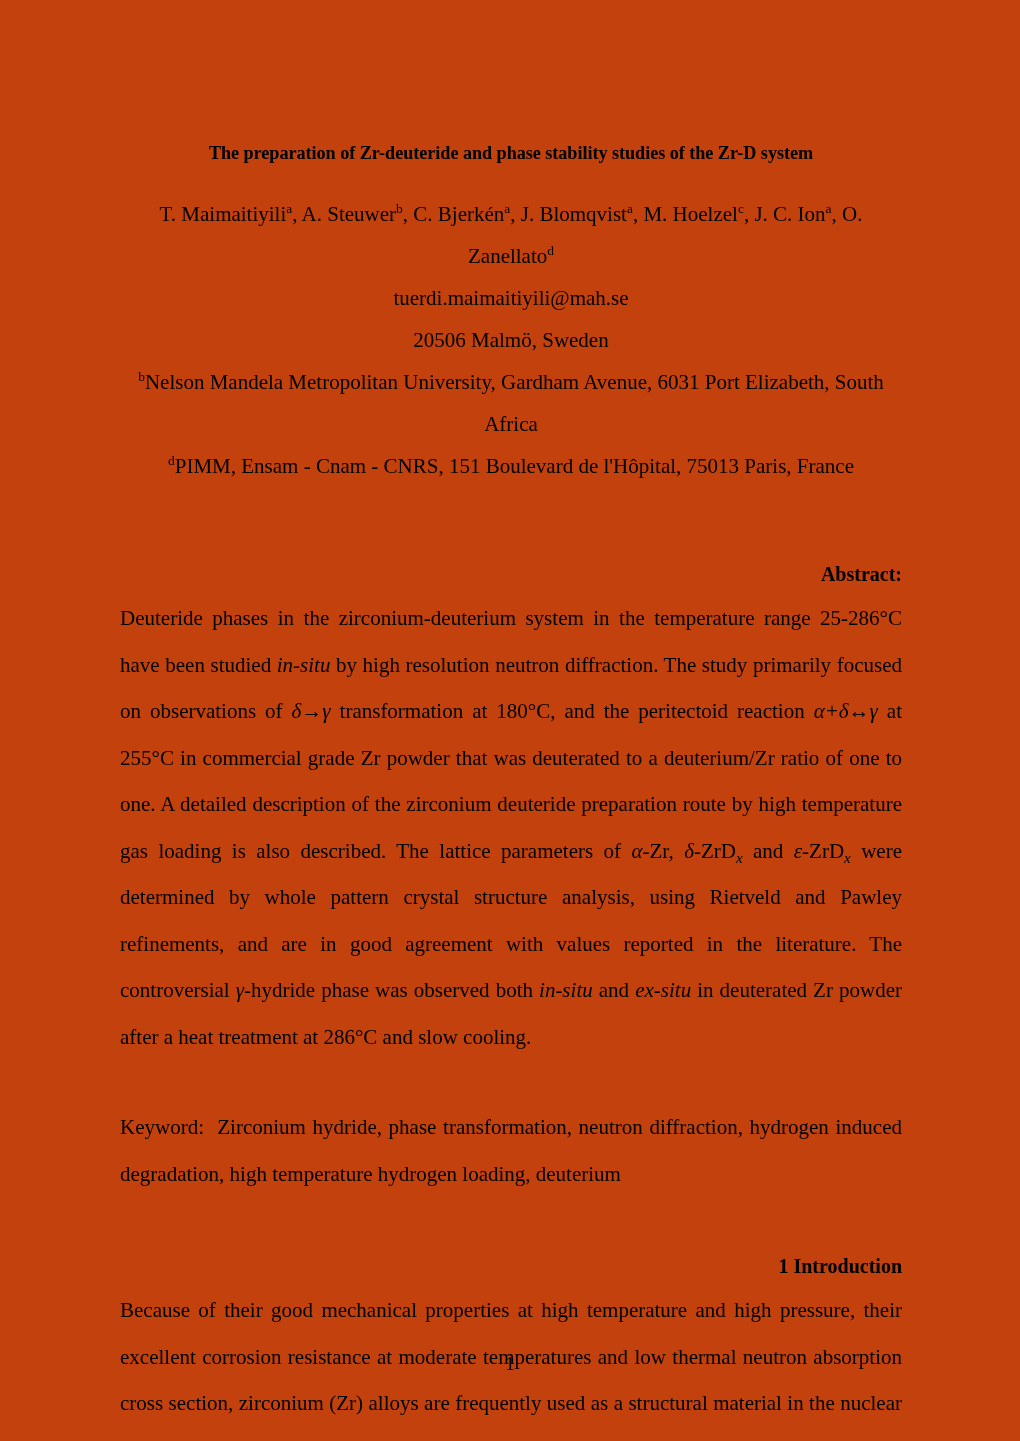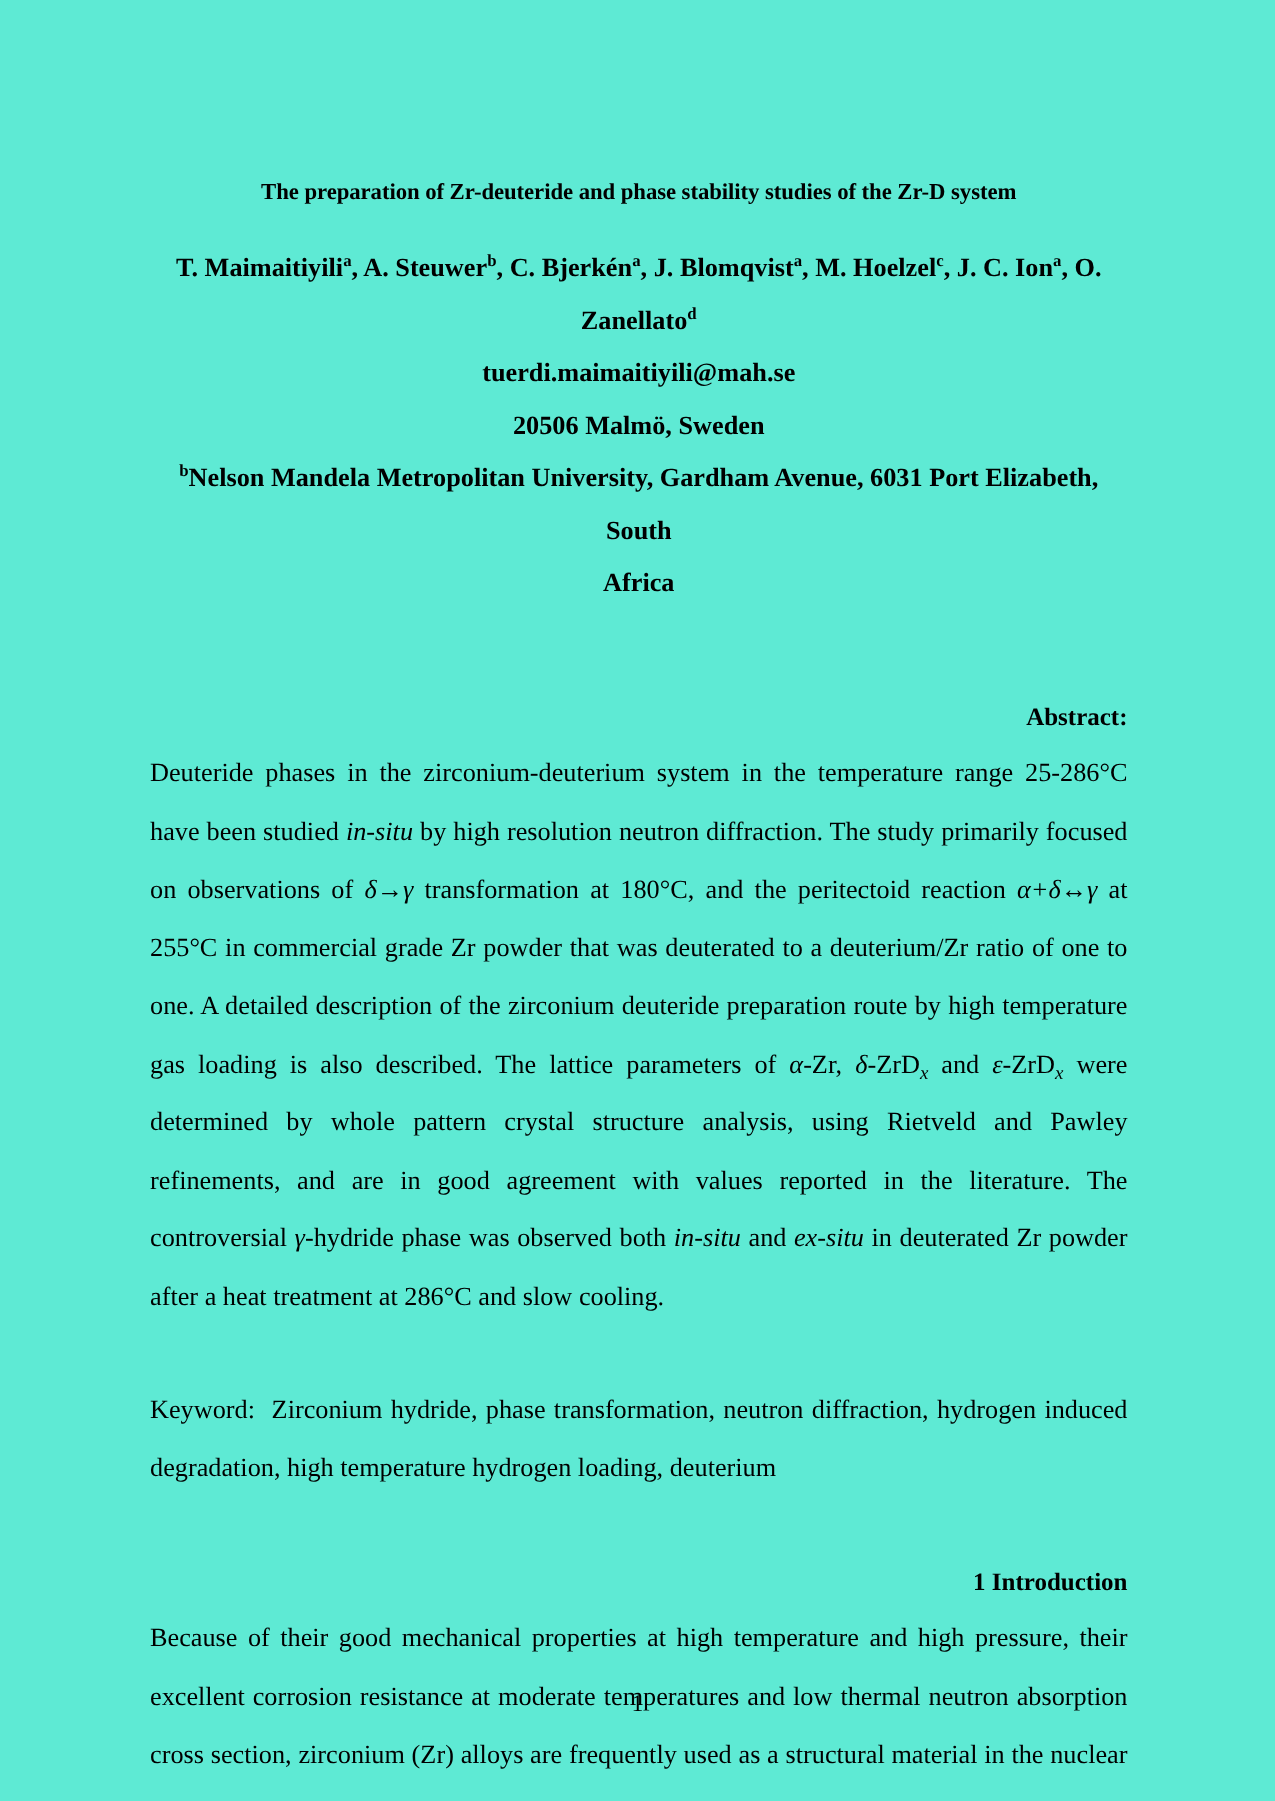--- a/index.html
+++ b/index.html
@@ -9,21 +9,21 @@
   }
   body {
     font-family: "Liberation Serif", "DejaVu Serif", serif;
     color: #000000;
   }
   .page {
     position: relative;
     width: 1020px;
     height: 1441px;
     margin: 0 auto;
-    background: #5eead4;
+    background: #c2410c;
     box-sizing: border-box;
     overflow: hidden;
   }
   .content {
     position: absolute;
     left: 120px;
     top: 0;
     width: 782px;
   }
 
@@ -41,21 +41,20 @@
   
   .frontmatter {
     text-align: center;
     font-size: 21px;
     line-height: 42px;
     margin: 0;
     padding-top: 26px;
   }
   .frontmatter .ln {
     display: block;
-    font-weight: bold;
   }
   .authors-line {
     text-align: center;
   }
   sup {
     font-size: 0.64em;
     vertical-align: super;
     line-height: 0;
   }
   .aff-sup {
@@ -128,20 +127,23 @@
       <span class="ln">tuerdi.maimaitiyili@mah.se</span>
 
       <span class="ln">20506 Malmö, Sweden</span>
 
       <span class="ln">
         <sup class="aff-sup">b</sup><span>Nelson Mandela Metropolitan University, Gardham Avenue, 6031 Port Elizabeth, South</span>
       </span>
       <span class="ln">Africa</span>
 
 
+      <span class="ln">
+        <sup class="aff-sup">d</sup><span>PIMM, Ensam - Cnam - CNRS, 151 Boulevard de l'Hôpital, 75013 Paris, France</span>
+      </span>
 
     </div>
 
     <div class="gap-abstract"></div>
 
     <div class="section">
       <div class="sec-head">Abstract:</div>
       <p class="para para-indentless"><span>Deuteride phases in the zirconium-deuterium system in the temperature range 25-286°C have been studied </span><span class="it">in-situ</span><span> by high resolution neutron diffraction. The study primarily focused on observations of </span><span class="sym">δ→γ</span><span> transformation at 180°C, and the peritectoid reaction </span><span class="sym">α+δ↔γ</span><span> at 255°C in commercial grade Zr powder that was deuterated to a deuterium/Zr ratio of one to one. A detailed description of the zirconium deuteride preparation route by high temperature gas loading is also described. The lattice parameters of </span><span class="sym">α</span><span>-Zr, </span><span class="sym">δ</span><span>-ZrD</span><sub class="sub">x</sub><span> and </span><span class="sym">ε</span><span>-ZrD</span><sub class="sub">x</sub><span> were determined by whole pattern crystal structure analysis, using Rietveld and Pawley refinements, and are in good agreement with values reported in the literature. The controversial </span><span class="sym">γ</span><span>-hydride phase was observed both </span><span class="it">in-situ</span><span> and </span><span class="it">ex-situ</span><span> in deuterated Zr powder after a heat treatment at 286°C and slow cooling.</span></p>
     </div>
 

